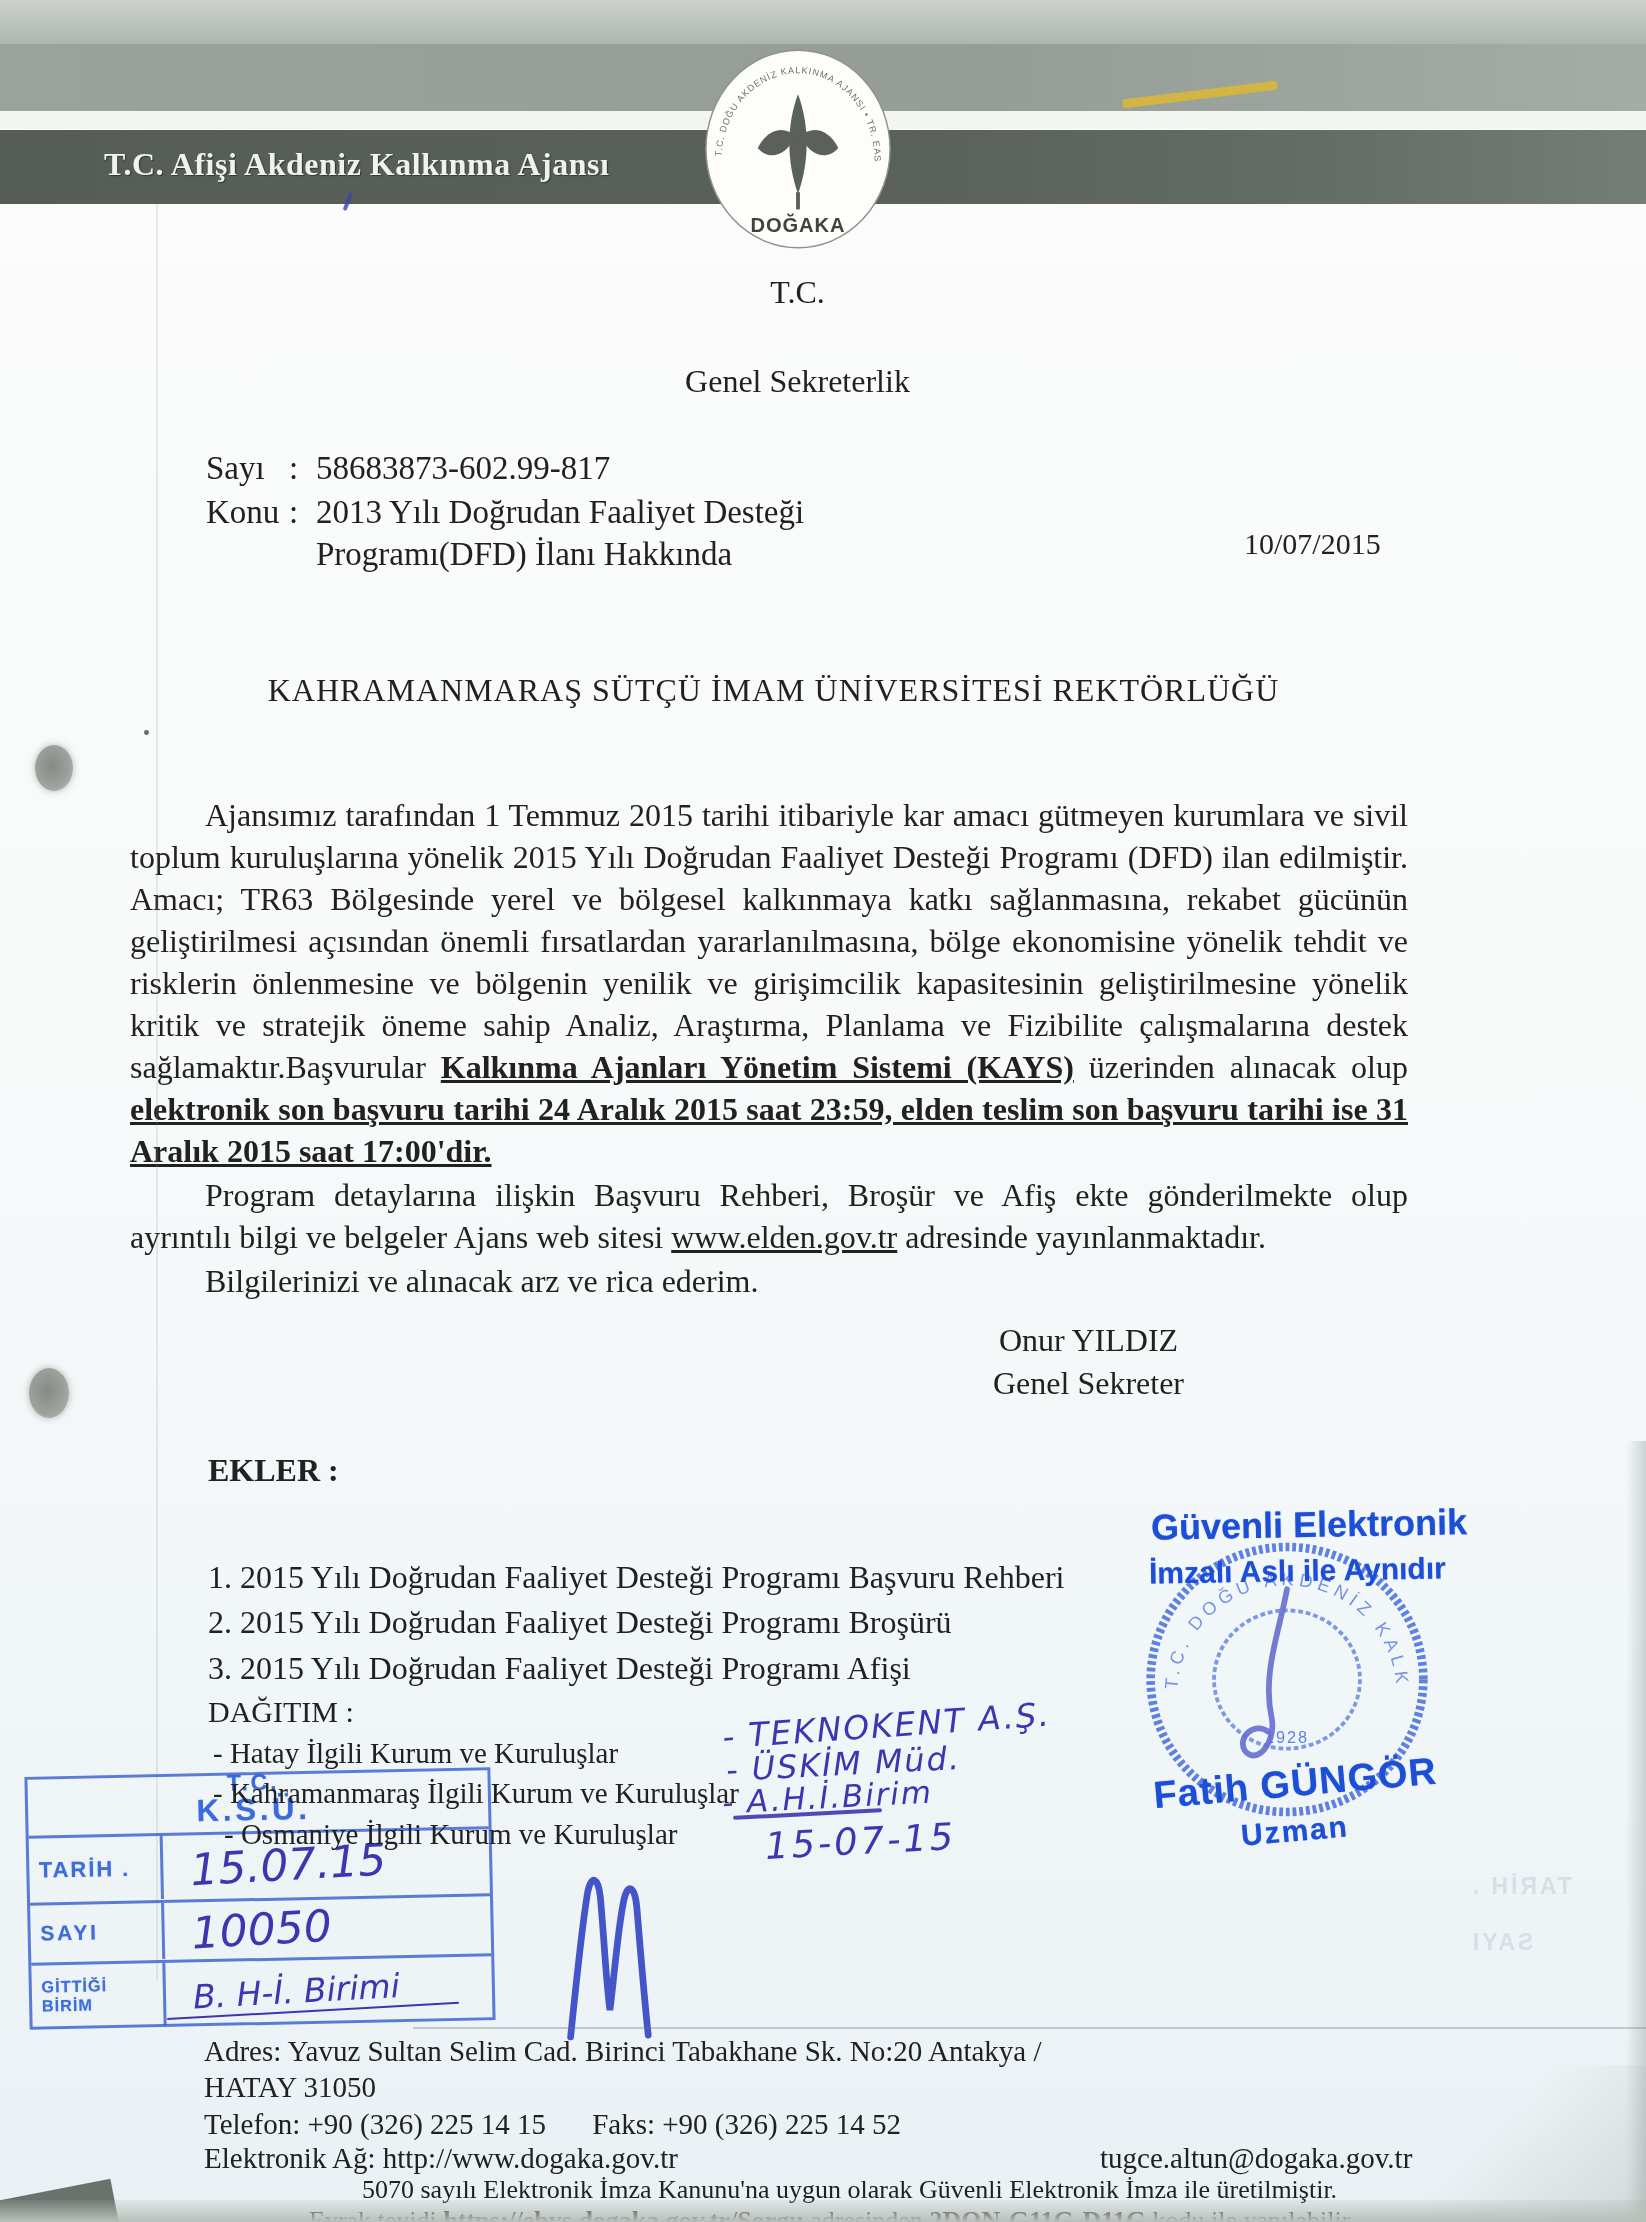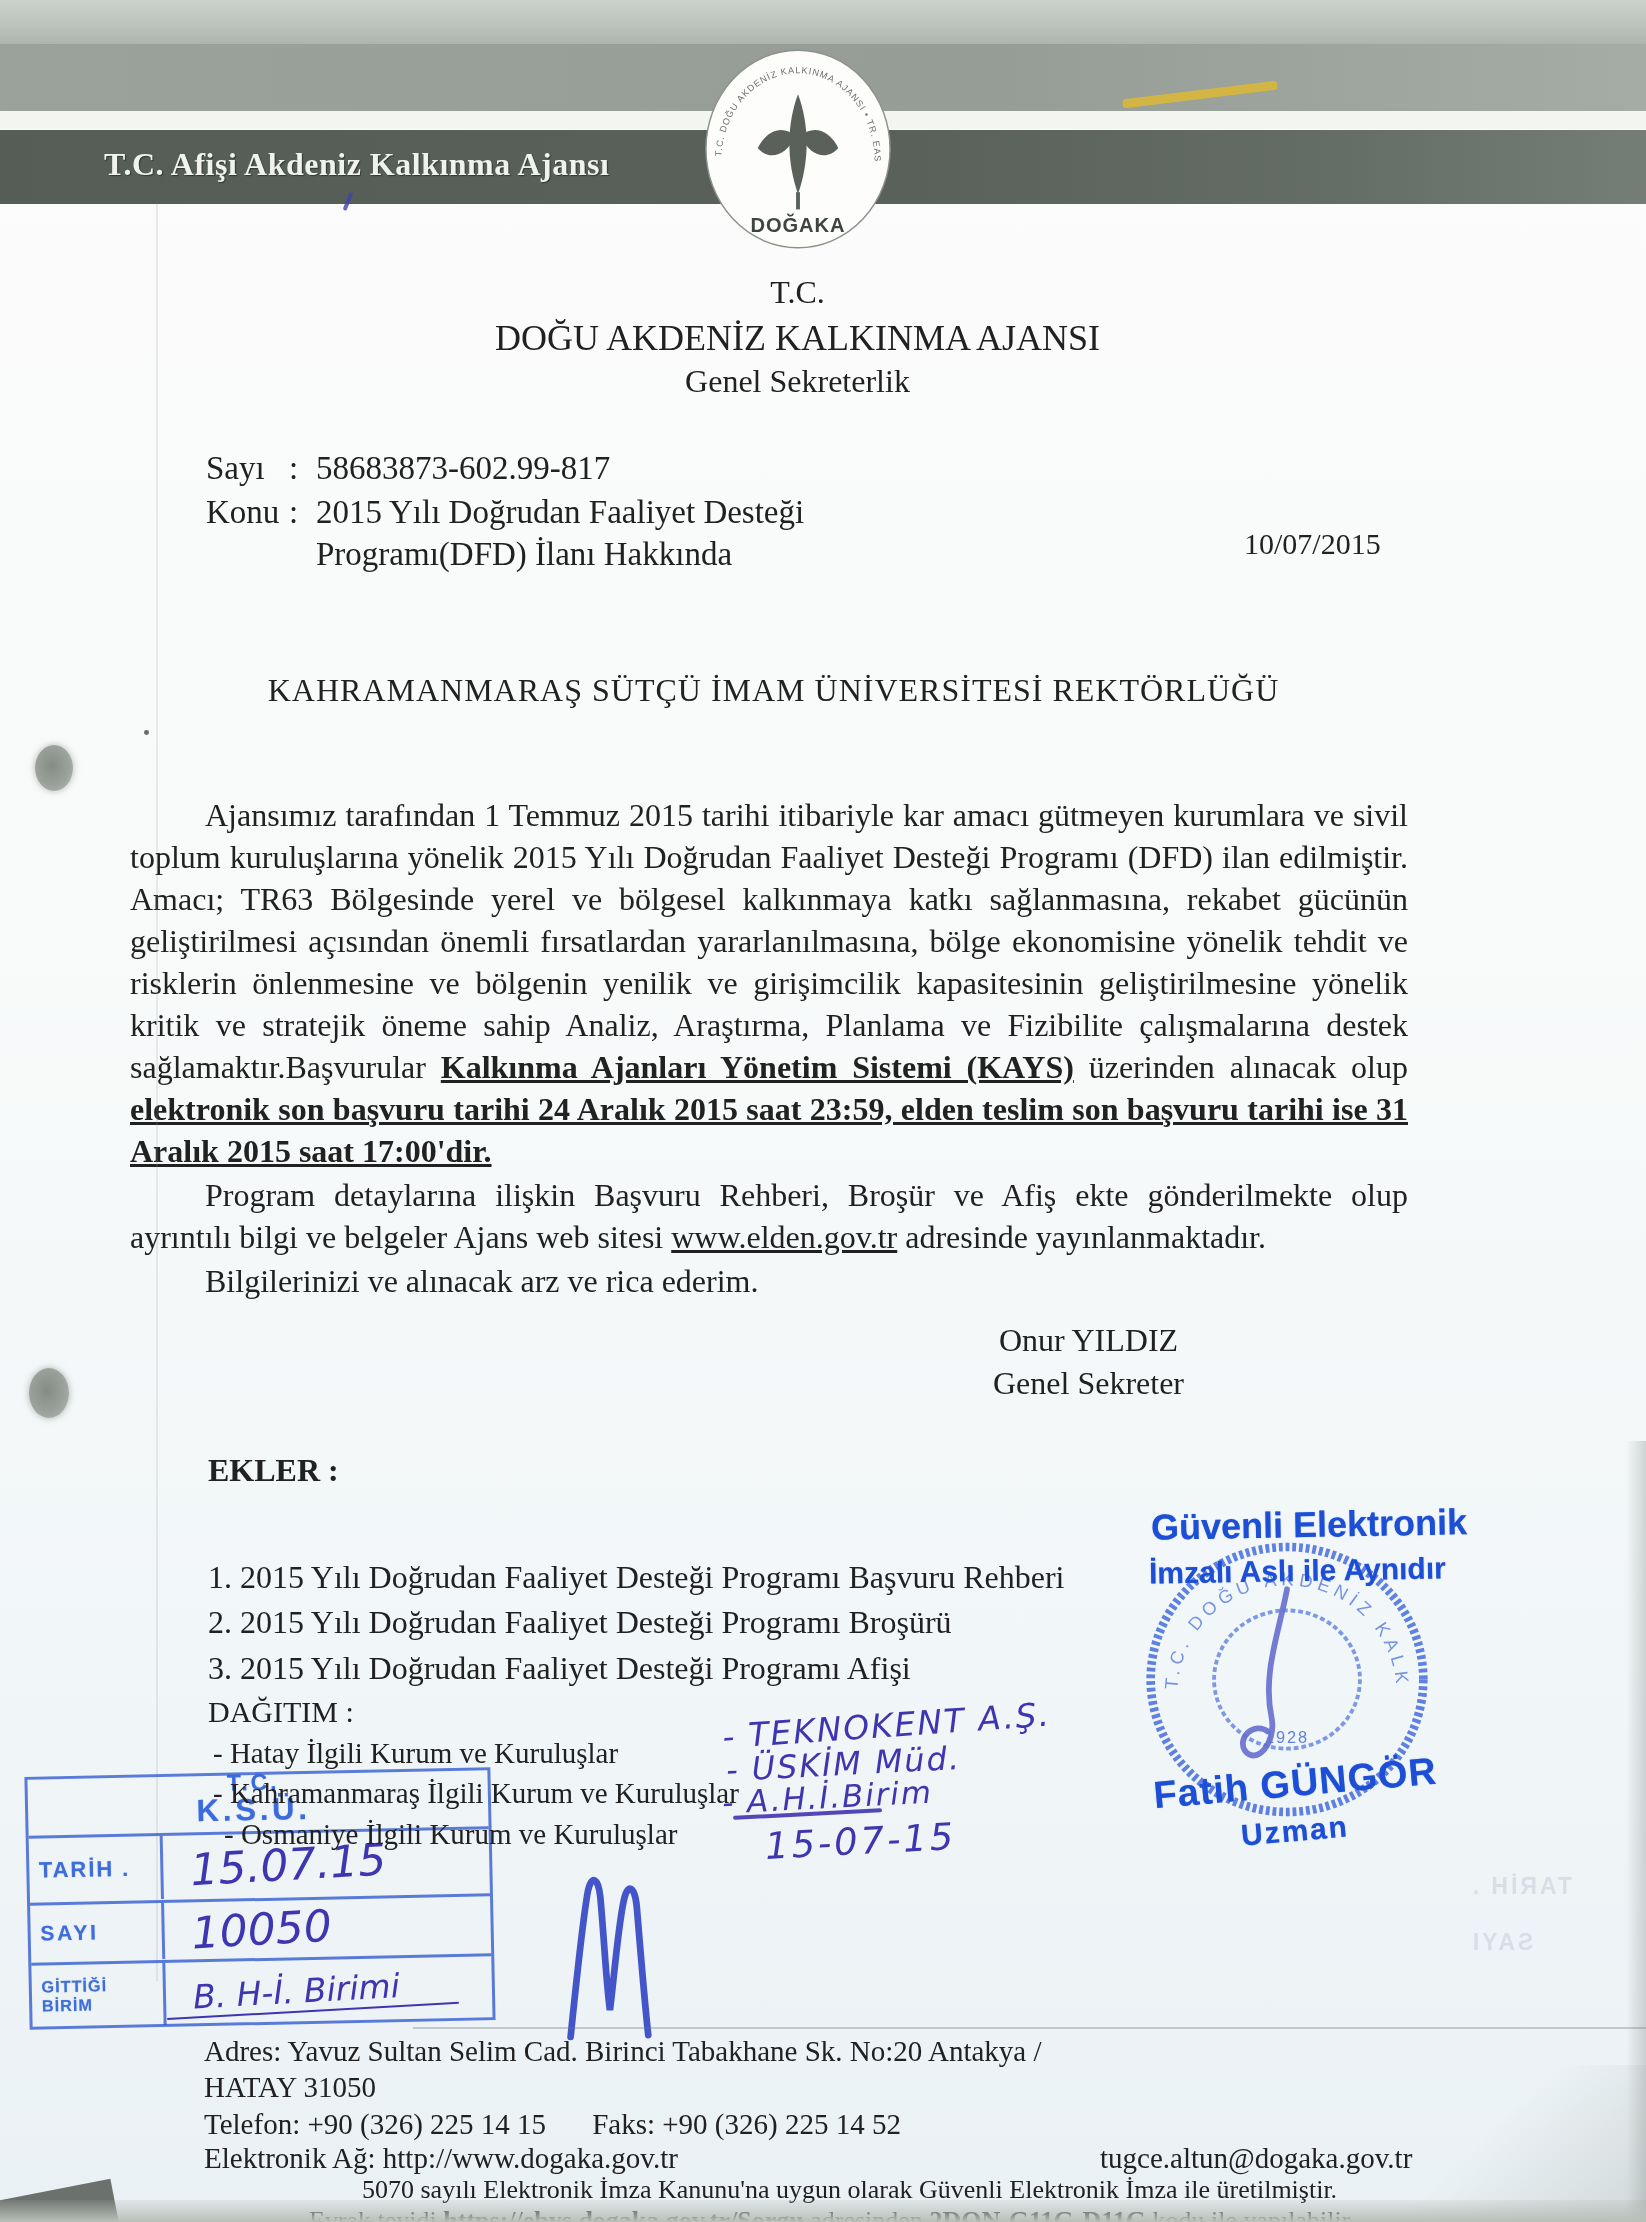--- a/index.html
+++ b/index.html
@@ -114,32 +114,31 @@
     <g fill="#59615a">
       <path d="M98 48 C 86 80 86 118 98 152 C 110 118 110 80 98 48 Z"></path>
       <path d="M56 104 C 66 84 84 80 95 92 C 86 112 68 118 56 104 Z"></path>
       <path d="M140 104 C 130 84 112 80 101 92 C 110 112 128 118 140 104 Z"></path>
       <rect x="96" y="150" width="4" height="18"></rect>
     </g>
     <text x="98" y="192" text-anchor="middle" font-size="21" font-weight="bold" fill="#3e443e" letter-spacing="1">DOĞAKA</text>
   </svg>
 
   <div class="abs center-col lh1">T.C.</div>
-  <div class="abs center-col lh2">DOĞU AKDENİZ KALKINMA AJANSI</div>
   <div class="abs center-col lh3">Genel Sekreterlik</div>
 
   <div class="abs meta-row" style="top:450px;">
     <span class="meta-label">Sayı</span>
     <span class="meta-colon">:</span>
     <span>58683873-602.99-817</span>
   </div>
   <div class="abs meta-row" style="top:494px;">
     <span class="meta-label">Konu</span>
     <span class="meta-colon">:</span>
-    <span>2015 Yılı Doğrudan Faaliyet Desteği</span>
+    <span>2013 Yılı Doğrudan Faaliyet Desteği</span>
   </div>
   <div class="abs meta-row" style="top:536px;">
     <span class="meta-label"></span>
       <span class="meta-colon"></span>
     <span>Programı(DFD) İlanı Hakkında</span>
   </div>
   <div class="abs date">10/07/2015</div>
 
   <div class="abs recipient">KAHRAMANMARAŞ SÜTÇÜ İMAM ÜNİVERSİTESİ REKTÖRLÜĞÜ</div>
 

